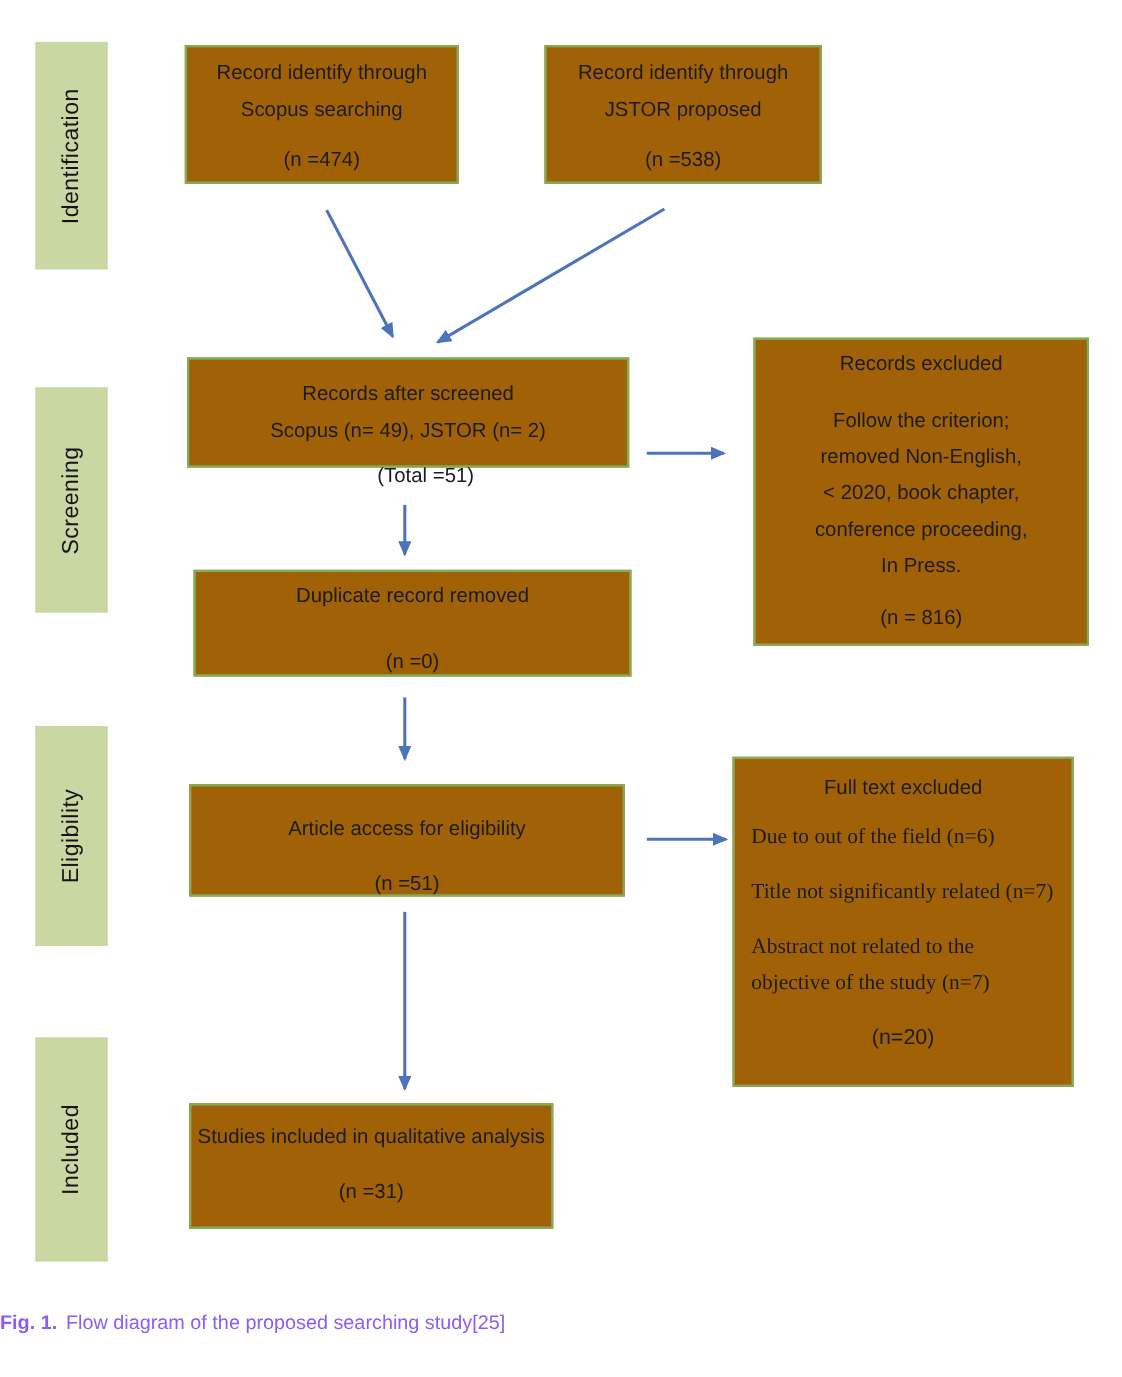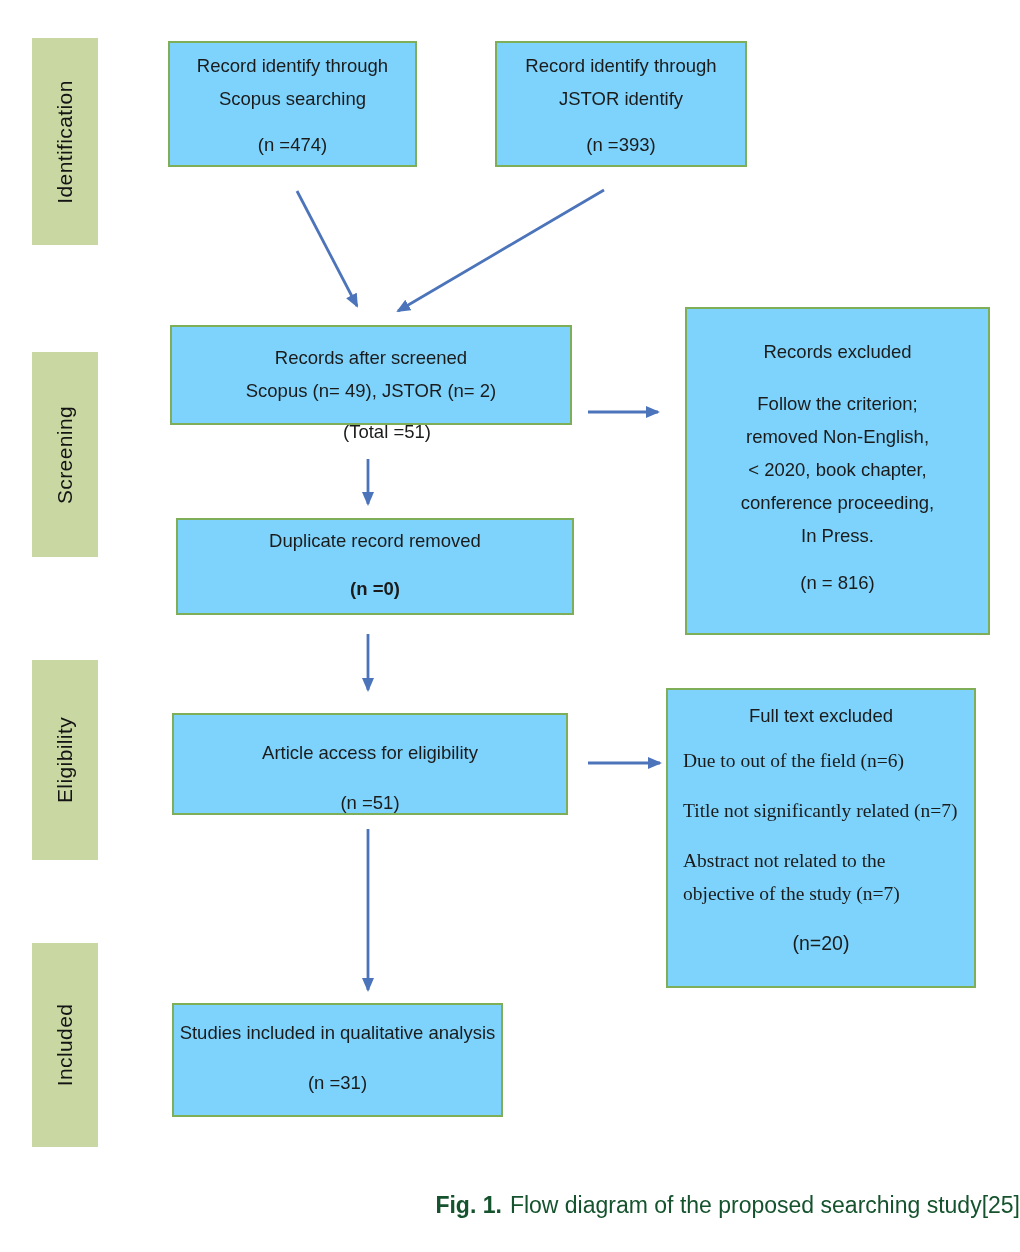--- a/index.html
+++ b/index.html
@@ -12,59 +12,59 @@
   .stage-label {
     position:absolute; background:#c9d8a3;
     display:flex; align-items:center; justify-content:center;
   }
   .stage-label span {
     transform:rotate(-90deg); white-space:nowrap;
     font-size:21px; letter-spacing:0.4px; color:#141414;
   }
 
   .box {
-    position:absolute; background:#7dd3fc; border:2.5px solid #7fae58;
+    position:absolute; background:#a16207; border:2.5px solid #7fae58;
     box-sizing:border-box; text-align:center;
     font-size:18.5px; line-height:33px;
   }
   .box .count { display:block; }
 
   #box-scopus   { left:168px; top:41px;  width:249px; height:126px; padding-top:6px; }
   #box-jstor    { left:495px; top:41px;  width:252px; height:126px; padding-top:6px; }
   #box-scopus .count, #box-jstor .count { margin-top:13px; }
 
   #box-screened { left:170px; top:325px; width:402px; height:100px; padding-top:14px; }
   #box-screened .count { margin-top:8px;margin-left:32px; }
 
-  #box-records-excluded { left:685px; top:307px; width:305px; height:328px; padding-top:26px; }
+  #box-records-excluded { left:685px; top:307px; width:305px; height:280px; padding-top:4px; }
   #box-records-excluded .body { margin-top:19px; }
   #box-records-excluded .count { margin-top:14px; }
 
   #box-duplicate { left:176px; top:518px; width:398px; height:97px; padding-top:4px; }
-  #box-duplicate .count { margin-top:15px;font-weight:bold; }
+  #box-duplicate .count { margin-top:27px; }
 
   #box-article { left:172px; top:713px; width:396px; height:102px; padding-top:21px; }
   #box-article .count { margin-top:17px; }
 
   #box-fulltext { left:666px; top:688px; width:310px; height:300px; padding-top:9px; }
   #box-fulltext .items {
     text-align:left; padding:0 15px; margin-top:12px;
     font-family:"Liberation Serif", serif; font-size:19.5px; line-height:33px;
   }
   #box-fulltext .items p { margin:0 0 17px 0; }
   #box-fulltext .count {
     margin-top:4px; font-family:Liberation Sans, sans-serif; font-size:19.5px;
   }
 
   #box-included { left:172px; top:1003px; width:331px; height:114px; padding-top:11px; }
   #box-included .count { margin-top:17px; }
 
   .caption {
     position:absolute; left:0; top:1192px; width:100%;
-    text-align:right; font-size:23px; color:#14532d;
+    text-align:left; font-size:18px; color:#8b5cf6;
   }
   .caption .cap-label { font-weight:bold; }
   .caption .cap-text { margin-left:8px; }
 </style>
 </head>
 <body>
 
 <div class="canvas">
 
   <svg class="arrows" width="1020" height="1252" viewBox="0 0 1020 1252">
@@ -98,22 +98,22 @@
   </div>
 
   <div class="box" id="box-scopus">
     <div>Record identify through</div>
     <div>Scopus searching</div>
     <span class="count">(n =474)</span>
   </div>
 
   <div class="box" id="box-jstor">
     <div>Record identify through</div>
-    <div>JSTOR identify</div>
-    <span class="count">(n =393)</span>
+    <div>JSTOR proposed</div>
+    <span class="count">(n =538)</span>
   </div>
 
   <div class="box" id="box-screened">
     <div>Records after screened</div>
     <div>Scopus (n= 49), JSTOR (n= 2)</div>
     <span class="count">(Total =51)</span>
   </div>
 
   <div class="box" id="box-records-excluded">
     <div>Records excluded</div>

